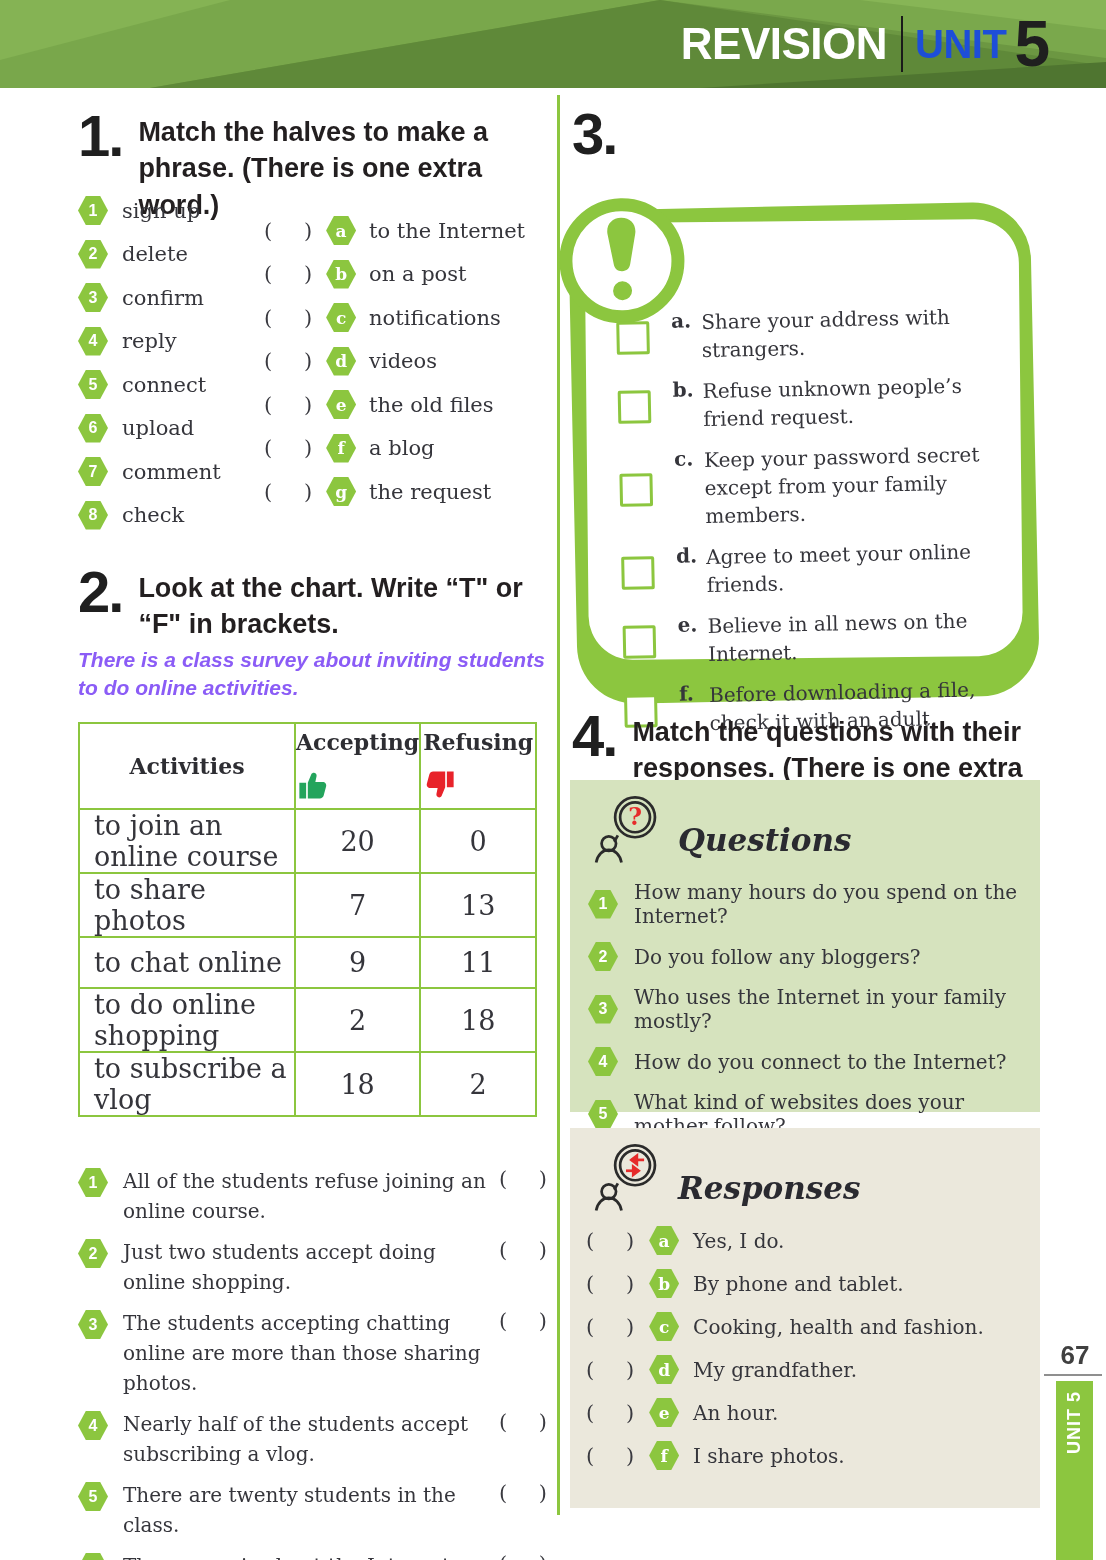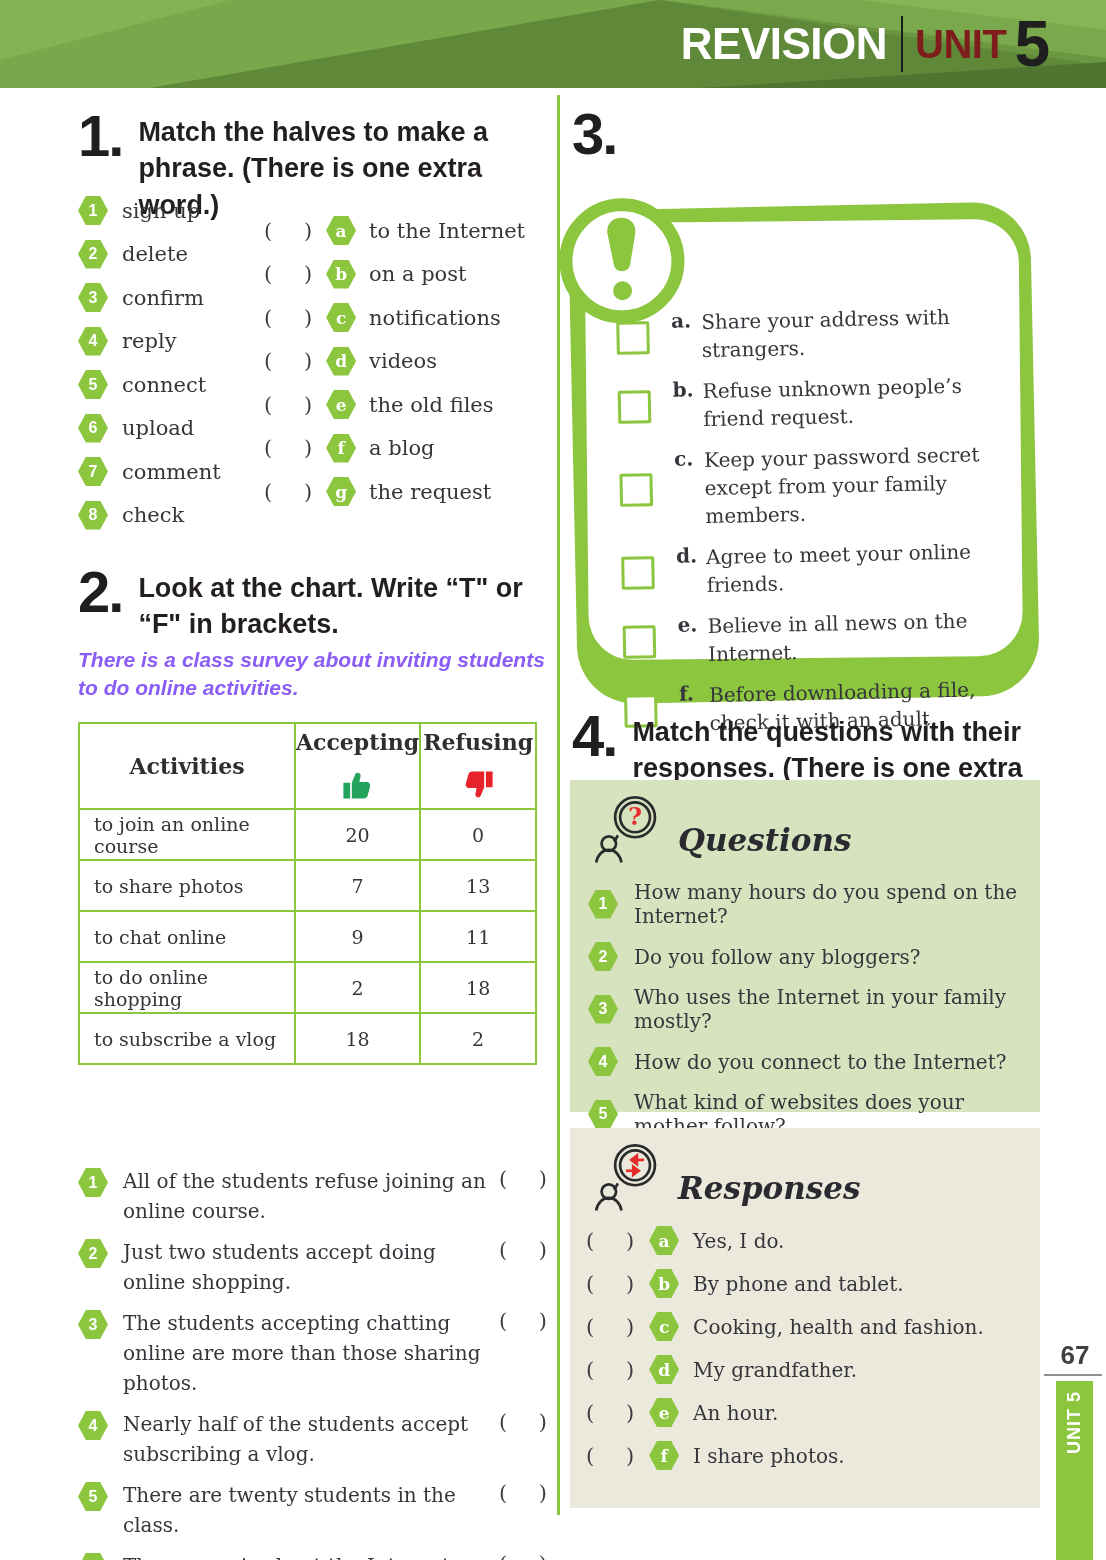--- a/index.html
+++ b/index.html
@@ -10,21 +10,21 @@
   }
   
   .header { position:absolute; left:0; top:0; width:1106px; height:95px; }
   .header svg { position:absolute; inset:0; }
   .header-titles {
     position:absolute; right:56px; top:0; height:88px;
     display:flex; align-items:center; font-family:"Liberation Sans", sans-serif; font-weight:bold;
   }
   .rev-label { color:#ffffff; font-size:44px; letter-spacing:-0.5px; }
   .head-divider { width:2px; height:56px; background:#1a1a1a; margin:0 12px 0 14px; }
-  .unit-label { color:#7f1d1d; font-size:40px; letter-spacing:-0.5px; }
+  .unit-label { color:#1d4ed8; font-size:40px; letter-spacing:-0.5px; }
   .unit-number { color:#1f1f1f; font-size:64px; margin-left:8px; line-height:1; }
   
   .ex-head { display:flex; align-items:flex-start; }
   .ex-num {
     font-family:"Liberation Sans", sans-serif; font-weight:bold; font-size:58px;
     color:#1f1f1f; line-height:0.9; margin-right:16px; letter-spacing:-2px;
   }
   .ex-title {
     font-family:"Liberation Sans", sans-serif; font-weight:bold; font-size:27px;
     color:#231f20; line-height:1.35; padding-top:4px;
@@ -52,24 +52,24 @@
   .ex2-head { position:absolute; left:78px; top:566px; width:470px; }
   .ex2-note {
     position:absolute; left:78px; top:646px; width:480px;
     font-family:"Liberation Sans", sans-serif; font-style:italic; font-weight:600;
     font-size:21px; color:#8b5cf6; line-height:1.35;
   }
   .survey-table { position:absolute; left:78px; top:722px; border-collapse:collapse; }
   .survey-table th, .survey-table td { border:2.5px solid #8cc63f; background:#fff; }
   .survey-table th { width:216px; height:86px; font-size:22px; color:#2e2e33; font-weight:bold; }
   .survey-table th.num-col { width:116px; }
-  .survey-table td { height:51px; font-size:19px; }
+  .survey-table td { height:51px; font-size:27px; }
   .survey-table td.activity { padding-left:14px; }
   .survey-table td.num { text-align:center; }
-  .th-inner { display:flex; flex-direction:column; align-items:center; gap:12px; }
+  .th-inner { display:flex; flex-direction:column; gap:12px; }
   .thumb { width:36px; height:36px; }
   .thumb.up { color:#23a45c; }
   .thumb.down { color:#e8222a; transform:rotate(180deg); }
   .statements { position:absolute; left:78px; top:1166px; width:470px; display:flex; flex-direction:column; gap:11px; }
   .statement { display:flex; align-items:flex-start; }
   .statement .hex { margin-top:2px; margin-right:15px; }
   .statement .stmt-text { width:368px; font-size:20px; line-height:1.5; }
   .statement .bracket-pair { margin-left:auto; margin-top:1px; }
   
   .col-divider { position:absolute; left:557px; top:95px; width:2.5px; height:1420px; background:#8cc63f; }

